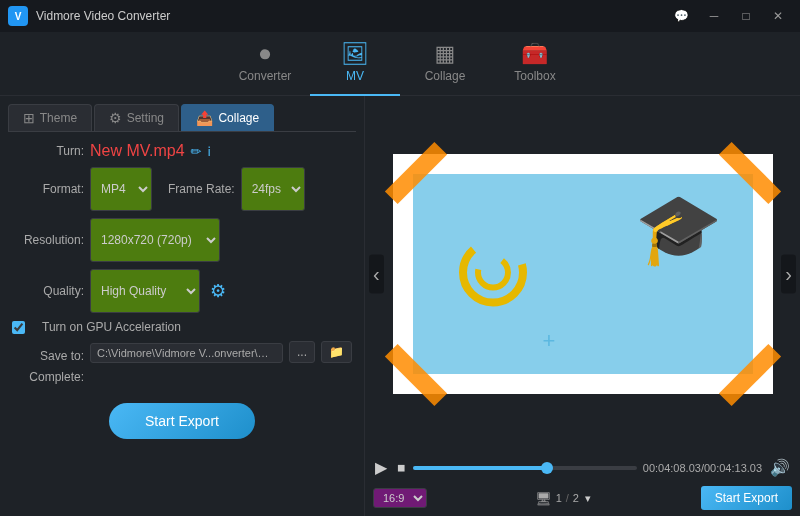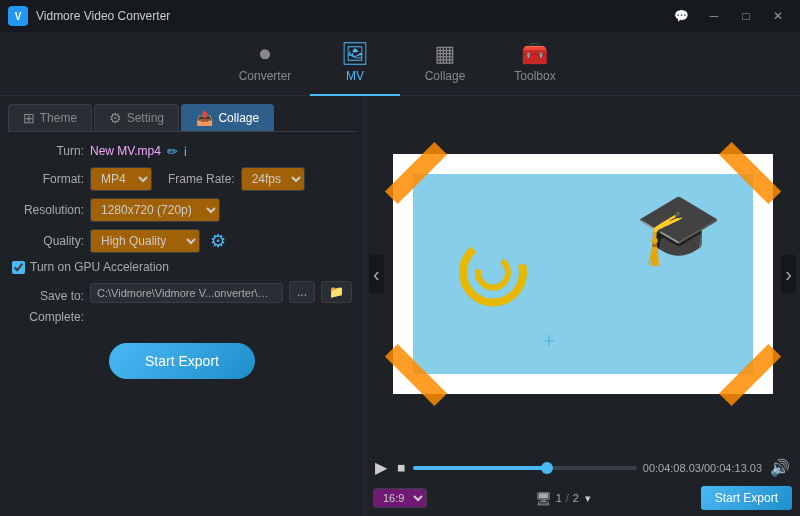--- a/index.html
+++ b/index.html
@@ -133,28 +133,28 @@
       gap: 6px;
     }
     .form-label {
       width: 72px;
       color: #aaa;
       font-size: 12px;
       text-align: right;
       flex-shrink: 0;
     }
     .form-value {
-      color: #f0abfc;
-      font-size: 12px;
+      color: #ef4444;
+      font-size: 16px;
     }
     select.form-select {
-      background: #a16207;
+      background: #4d7c0f;
       border: 1px solid #3a3d43;
       color: #ccc;
-      padding: 3px 6px;
+      padding: 13px 6px;
       border-radius: 3px;
       font-size: 12px;
       outline: none;
       cursor: pointer;
     }
     .edit-icon, .info-icon {
       font-size: 13px;
       color: #4ab8f5;
       cursor: pointer;
     }
@@ -173,21 +173,21 @@
     .frame-label {
       color: #aaa;
       font-size: 12px;
     }
     .gpu-row {
       display: flex;
       align-items: center;
       gap: 6px;
     }
     .checkbox-wrap {
-      display: flex; align-items: center; gap: 5px;
+      display: flex; align-items: center; gap: 17px;
       cursor: pointer;
     }
     input[type=checkbox] {
       accent-color: #4ab8f5;
       width: 13px; height: 13px;
     }
     .gpu-label { color: #aaa; font-size: 12px; }
     .save-row {
       display: flex; align-items: flex-end; gap: 6px;
     }

